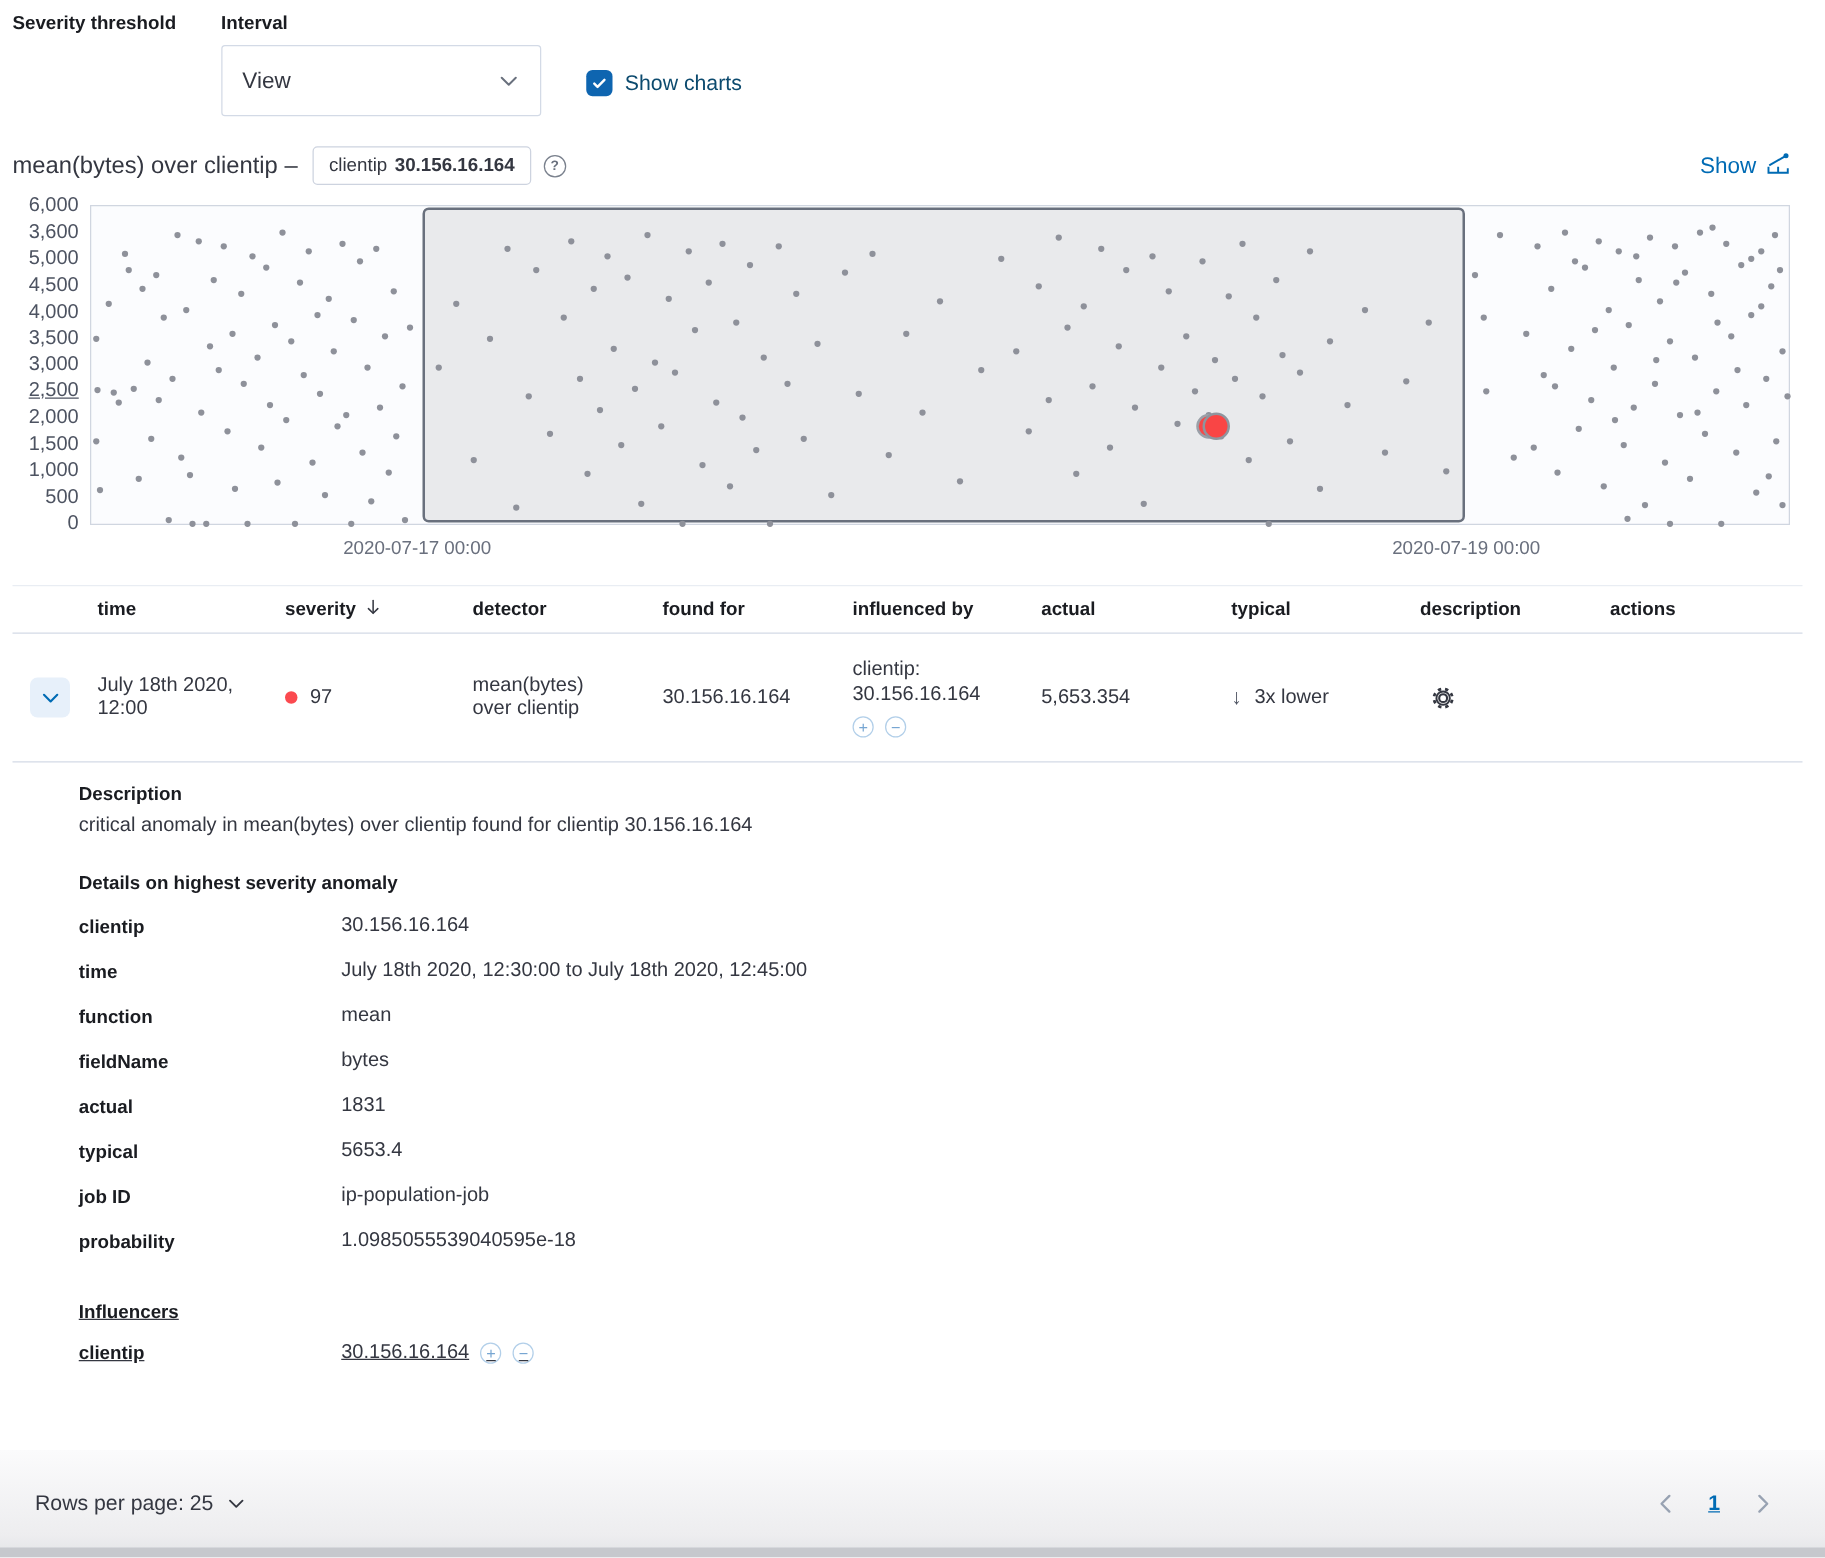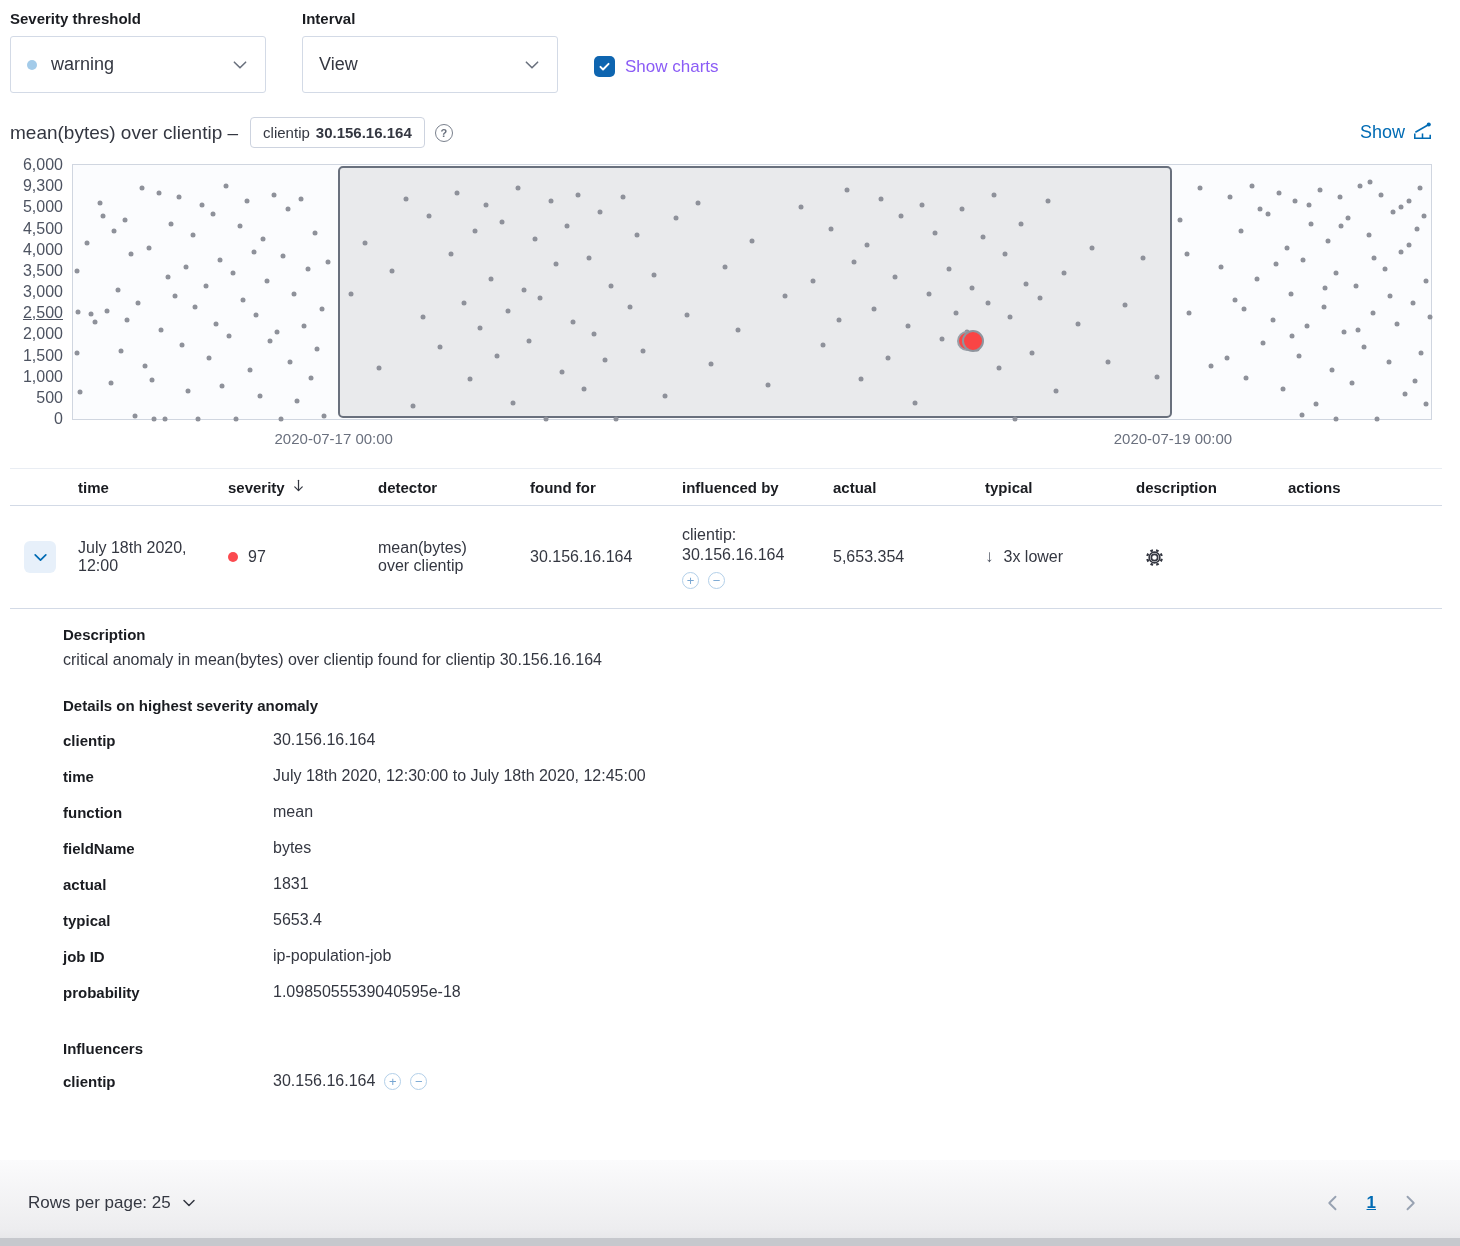--- a/index.html
+++ b/index.html
@@ -10,21 +10,21 @@
   .controls { display:flex; align-items:flex-start; padding:10px 0 0 10px; }
   .control { margin-right:36px; }
   .control-label { font-size:15px; font-weight:700; color:#1a1c21; margin-bottom:9px; }
   .select { width:256px; height:57px; border:1px solid #d3dae6; border-radius:3px; background:#fff;
             display:flex; align-items:center; padding:0 16px; cursor:pointer; }
   .select .value { font-size:18px; color:#343741; flex:1; }
   .sev-dot { width:10px; height:10px; border-radius:50%; background:#a3cbe9; margin-right:14px; }
   .chev { color:#69707d; display:flex; }
   .checkbox-row { display:flex; align-items:center; margin-top:46px; cursor:pointer; }
   .checkbox { width:21px; height:21px; border-radius:5px; background:#0e65b0; display:flex; align-items:center; justify-content:center; }
-  .checkbox-label { font-size:17px; margin-left:10px; color:#8b5cf6; }
+  .checkbox-label { font-size:17px; margin-left:10px; color:#0c4a6e; }
 
   
   .chart-header { display:flex; align-items:center; margin:24px 28px 0 10px; }
   .chart-title { font-size:19px; color:#343741; }
   .badge { display:inline-flex; align-items:center; gap:6px; border:1px solid #cdd3df; border-radius:4px;
            padding:6px 12px; font-size:15px; margin-left:12px; background:#fff; }
   .badge b { font-weight:700; }
   .help-icon { width:18px; height:18px; border:1.3px solid #7a818d; border-radius:50%; color:#69707d;
                font-size:11px; font-weight:700; display:flex; align-items:center; justify-content:center; margin-left:10px; }
   .view-link { margin-left:auto; display:flex; align-items:center; gap:8px; color:#006BB4; font-size:18px;
@@ -65,21 +65,21 @@
   .gear-btn { background:none; border:none; color:#343741; cursor:pointer; display:flex; padding:2px; margin-left:6px; }
 
   
   .details { padding:17px 40px 0 63px; }
   .d-title { font-size:15px; font-weight:700; color:#1a1c21; margin-bottom:8px; }
   .d-text { font-size:16px; margin-bottom:28px; }
   .d-fields { margin-top:8px; }
   .d-row { display:flex; min-height:36px; align-items:center; }
   .d-label { width:210px; font-size:15px; font-weight:700; color:#1a1c21; }
   .d-value { font-size:16px; }
-  .infl-block { margin-top:30px; }
+  .infl-block { margin-top:30px;text-decoration:underline; }
   .infl-value-row { display:flex; align-items:center; min-height:32px; }
   .infl-value-row .d-value { display:flex; align-items:center; gap:9px; }
 
   
   .footer { position:absolute; left:0; right:0; bottom:0; height:86px;
             background:linear-gradient(#fbfbfc 0%, #ededef 80%, #e2e3e6 100%); display:flex; align-items:center; }
   .footer-strip { position:absolute; left:0; right:0; bottom:0; height:8px; background:#c6c8cd; }
   .rows-btn { display:flex; align-items:center; gap:10px; font-size:17px; color:#343741; background:none; border:none;
               margin-left:28px; cursor:pointer; font-family:inherit; }
   .pagination { margin-left:auto; margin-right:38px; display:flex; align-items:center; gap:22px; }
@@ -87,29 +87,20 @@
   .page-num { font-size:17px; font-weight:700; color:#006BB4; text-decoration:underline; cursor:pointer; }
 </style>
 </head>
 <body>
 
 <div class="page">
 
   <div class="controls">
     <div class="control">
       <div class="control-label">Severity threshold</div>
-      <div class="select">
-        <span class="sev-dot"></span>
-        <span class="value">warning</span>
-        <span class="chev">
-          <svg width="18" height="18" viewBox="0 0 16 16">
-              <path d="M3 5.5l5 5 5-5" fill="none" stroke="currentColor" stroke-width="1.4" stroke-linecap="round" stroke-linejoin="round"></path>
-            </svg>
-        </span>
-      </div>
     </div>
     <div class="control">
       <div class="control-label">Interval</div>
       <div class="select">
         <span class="value">View</span>
         <span class="chev">
           <svg width="18" height="18" viewBox="0 0 16 16">
               <path d="M3 5.5l5 5 5-5" fill="none" stroke="currentColor" stroke-width="1.4" stroke-linecap="round" stroke-linejoin="round"></path>
             </svg>
         </span>
@@ -143,21 +134,21 @@
         </svg>
       </span>
     </a>
   </div>
 
   <div class="chart-wrap">
     <div class="plot" id="plot">
       <div class="selection" id="selection" style="left: 19.5%; width: 61.4%;"></div>
       <div class="y-axis" id="yaxis">
           <span class="y-tick" style="top: 0%;">6,000</span>
-          <span class="y-tick" style="top: 8.33333%;">9,300</span>
+          <span class="y-tick" style="top: 8.33333%;">3,600</span>
           <span class="y-tick" style="top: 16.6667%;">5,000</span>
           <span class="y-tick" style="top: 25%;">4,500</span>
           <span class="y-tick" style="top: 33.3333%;">4,000</span>
           <span class="y-tick" style="top: 41.6667%;">3,500</span>
           <span class="y-tick" style="top: 50%;">3,000</span>
           <span class="y-tick" style="top: 58.3333%; text-decoration: underline;">2,500</span>
           <span class="y-tick" style="top: 66.6667%;">2,000</span>
           <span class="y-tick" style="top: 75%;">1,500</span>
           <span class="y-tick" style="top: 83.3333%;">1,000</span>
           <span class="y-tick" style="top: 91.6667%;">500</span>

